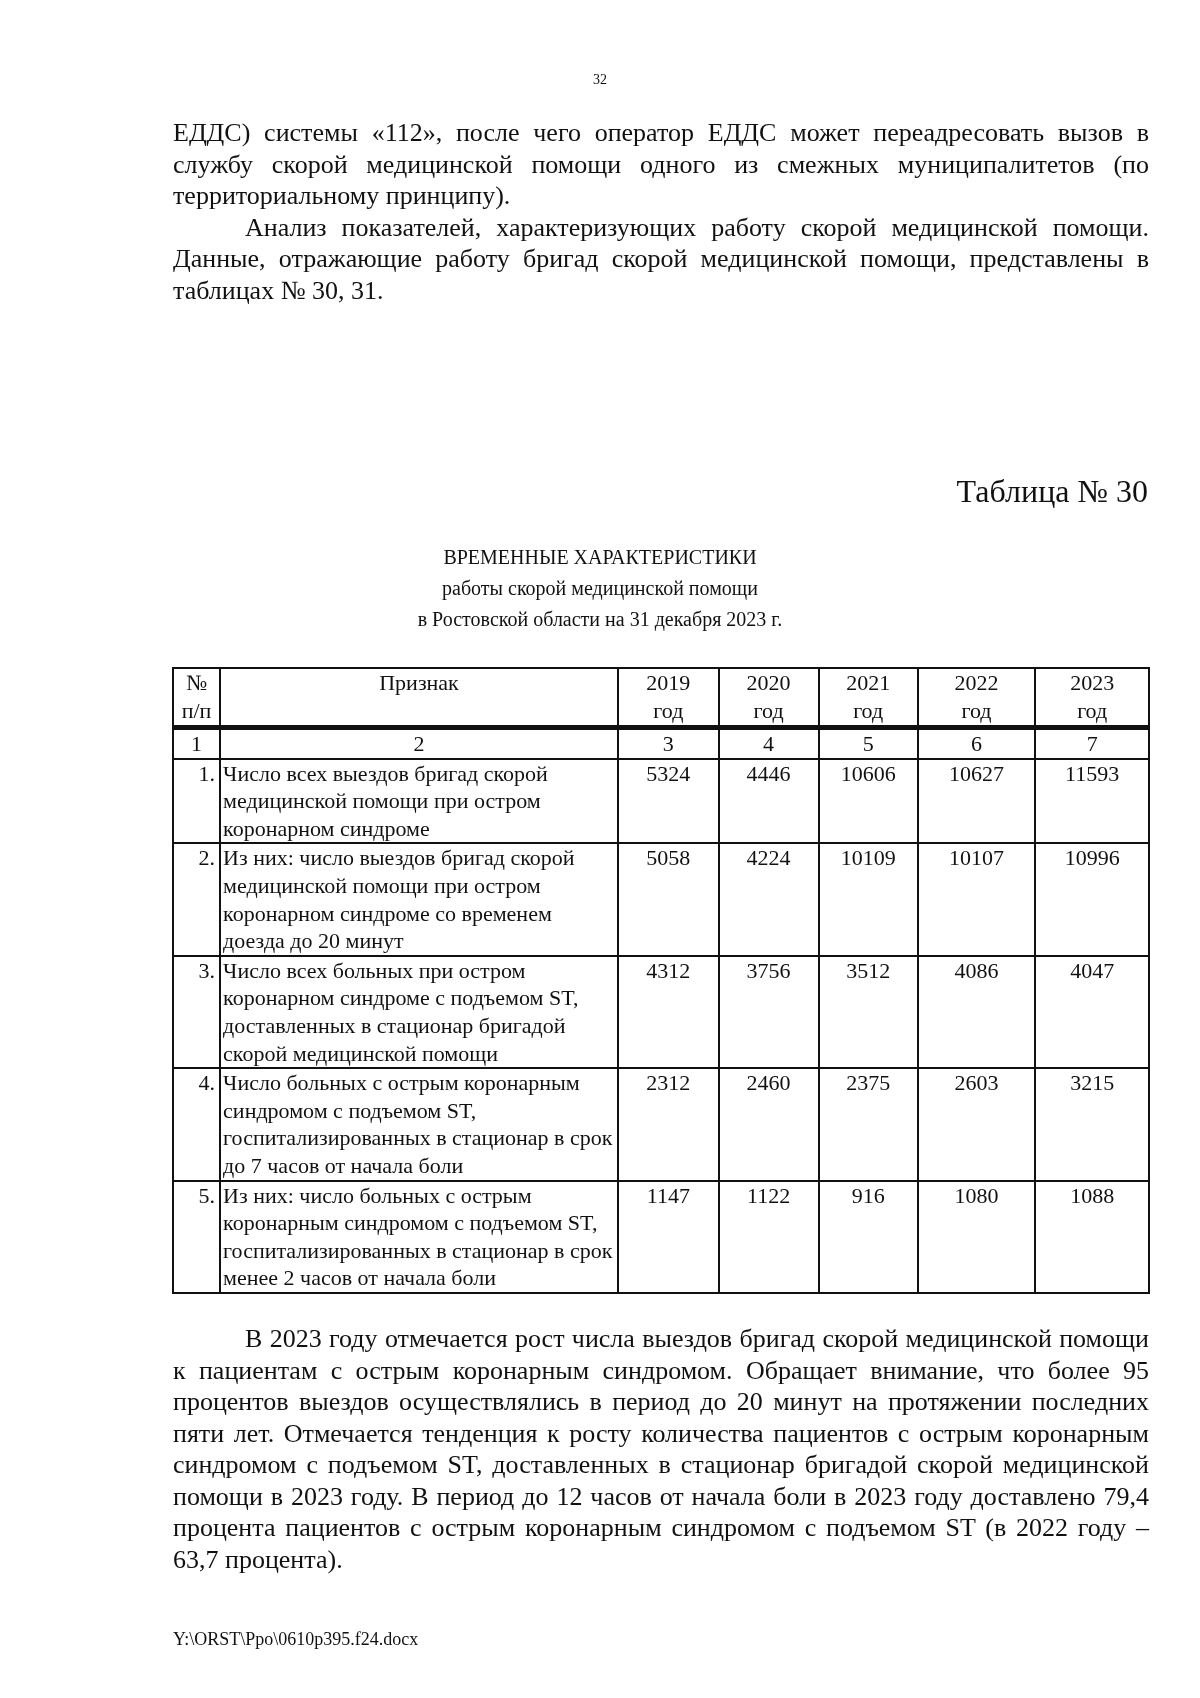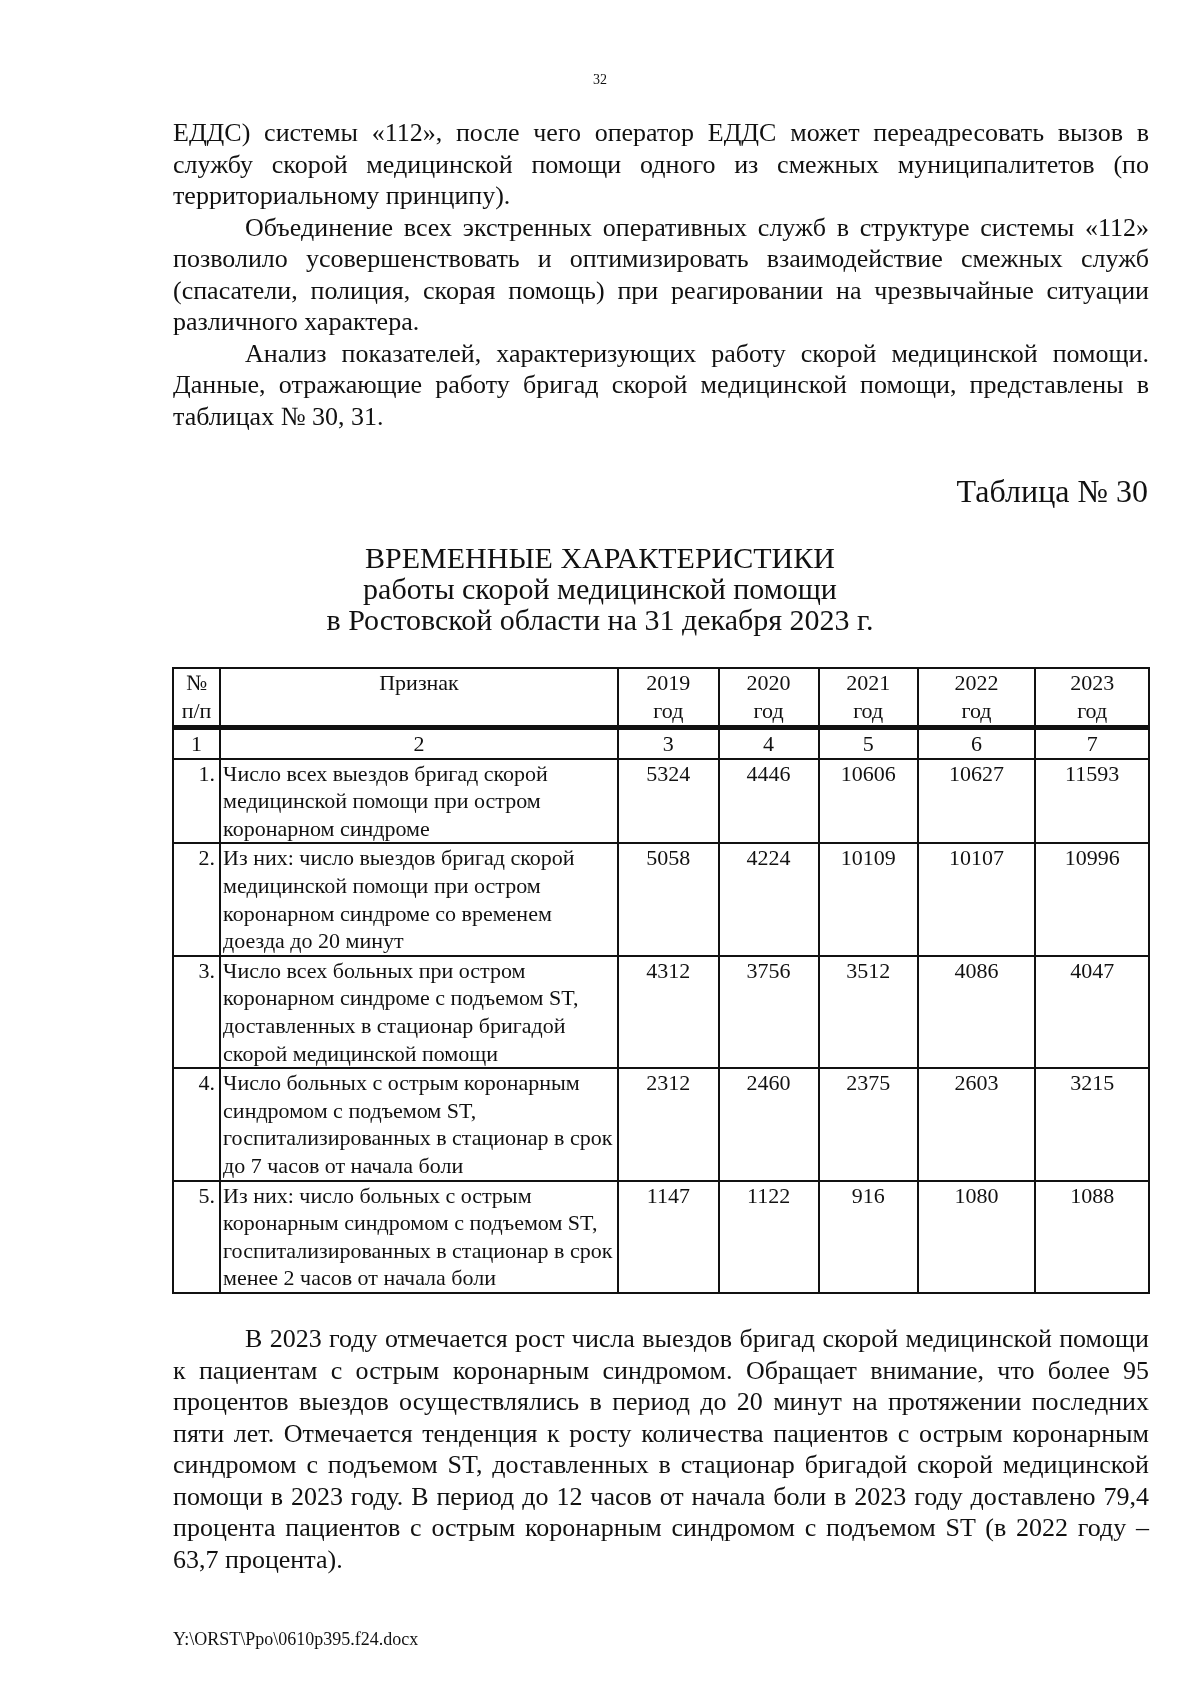--- a/index.html
+++ b/index.html
@@ -6,21 +6,21 @@
   body {
     width: 1200px; height: 1698px; position: relative; overflow: hidden;
     font-family: "Liberation Serif", "DejaVu Serif", serif; color: #111;
   }
   .page-num { position: absolute; top: 72px; left: 0; width: 1200px; text-align: center; font-size: 14px; }
   .body-text { position: absolute; left: 173px; width: 976px; font-size: 26px; line-height: 31.5px; text-align: justify; }
   .body-text p { margin: 0; }
   .indent { text-indent: 72px; }
   #p1 { top: 117px; }
   .table-label { position: absolute; top: 473px; right: 52px; font-size: 32px; }
-  .table-title { position: absolute; top: 542px; left: 0; width: 1200px; text-align: center; font-size: 30px; line-height: 31px; }
+  .table-title { position: absolute; top: 542px; left: 0; width: 1200px; text-align: center; font-size: 20px; line-height: 31px; }
   table.data {
     position: absolute; top: 667px; left: 172px; width: 978px;
     border-collapse: collapse; font-size: 22px; line-height: 27.6px;
   }
   table.data td, table.data th {
     border: 2px solid #111; padding: 0 2px; vertical-align: top; font-weight: normal;
   }
   table.data th { text-align: center; line-height: 28px; }
   table.data tr.colnums td { text-align: center; border-top: 5px solid #111; }
   table.data td.num { text-align: right; padding-right: 4px; }
@@ -29,21 +29,20 @@
   #p2 { top: 1323px; }
   .footer-path { position: absolute; top: 1629px; left: 173px; font-size: 18px; }
 </style>
 </head>
 <body>
 
 <div class="page-num">32</div>
 
 <div class="body-text" id="p1">
   <p>ЕДДС) системы «112», после чего оператор ЕДДС может переадресовать вызов в службу скорой медицинской помощи одного из смежных муниципалитетов (по территориальному принципу).</p>
-  <p class="indent">Объединение всех экстренных оперативных служб в структуре системы «112» позволило усовершенствовать и оптимизировать взаимодействие смежных служб (спасатели, полиция, скорая помощь) при реагировании на чрезвычайные ситуации различного характера.</p>
   <p class="indent">Анализ показателей, характеризующих работу скорой медицинской помощи. Данные, отражающие работу бригад скорой медицинской помощи, представлены в таблицах № 30, 31.</p>
 </div>
 
 <div class="table-label">Таблица № 30</div>
 
 <div class="table-title">
   <div>ВРЕМЕННЫЕ ХАРАКТЕРИСТИКИ</div>
   <div>работы скорой медицинской помощи</div>
   <div>в Ростовской области на 31 декабря 2023 г.</div>
 </div>

